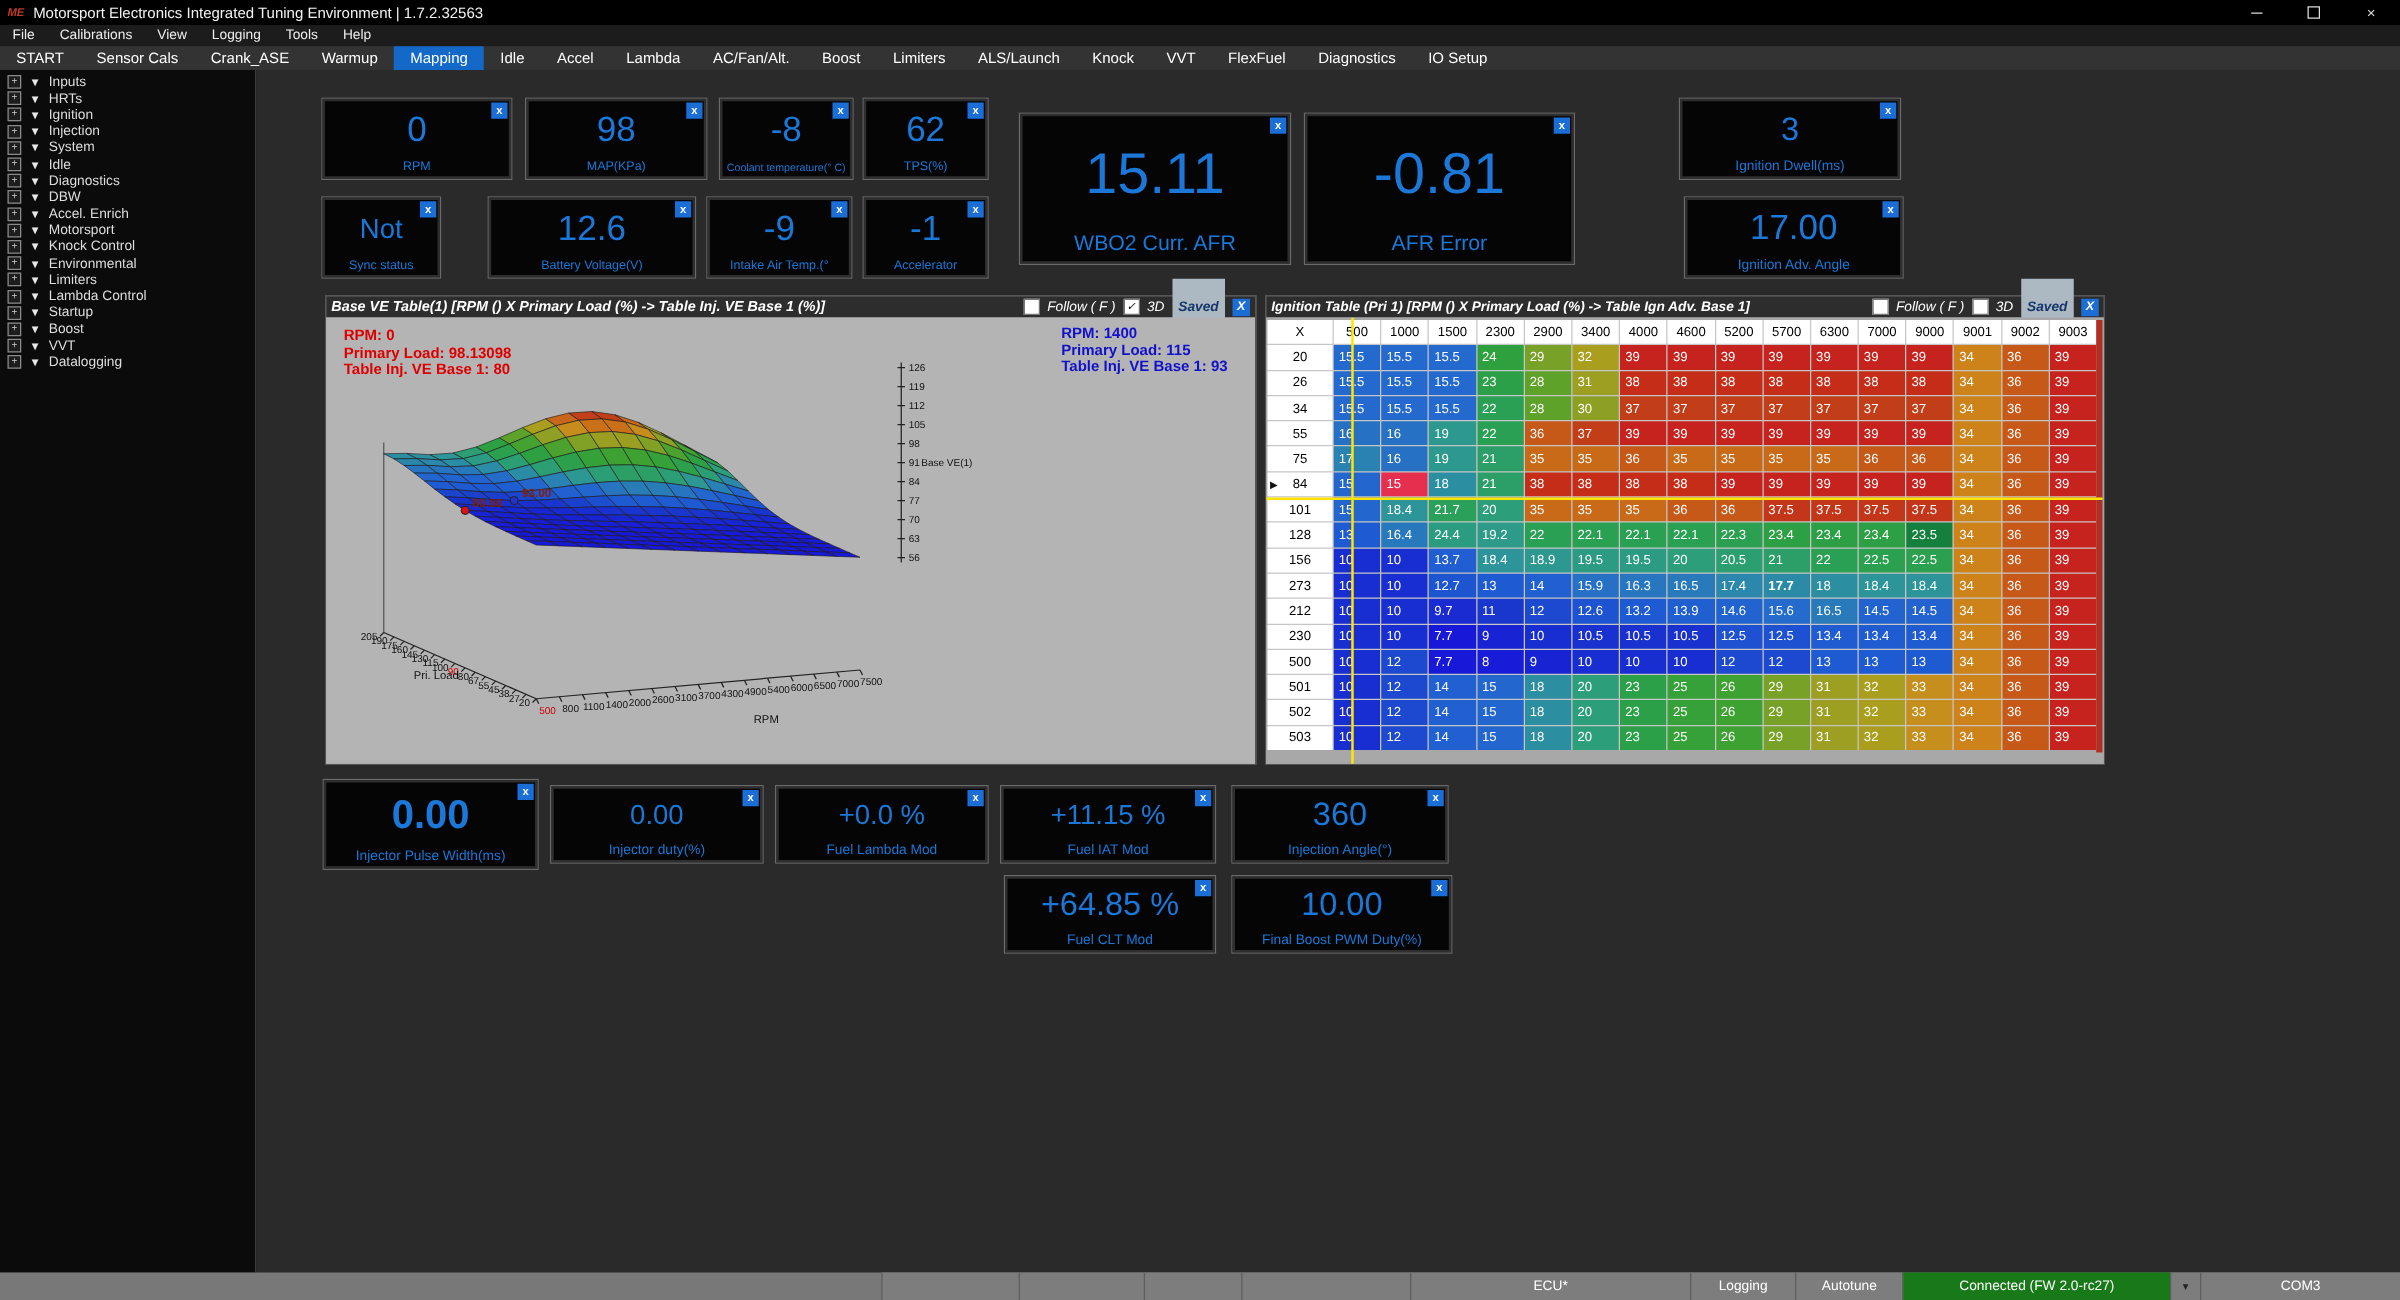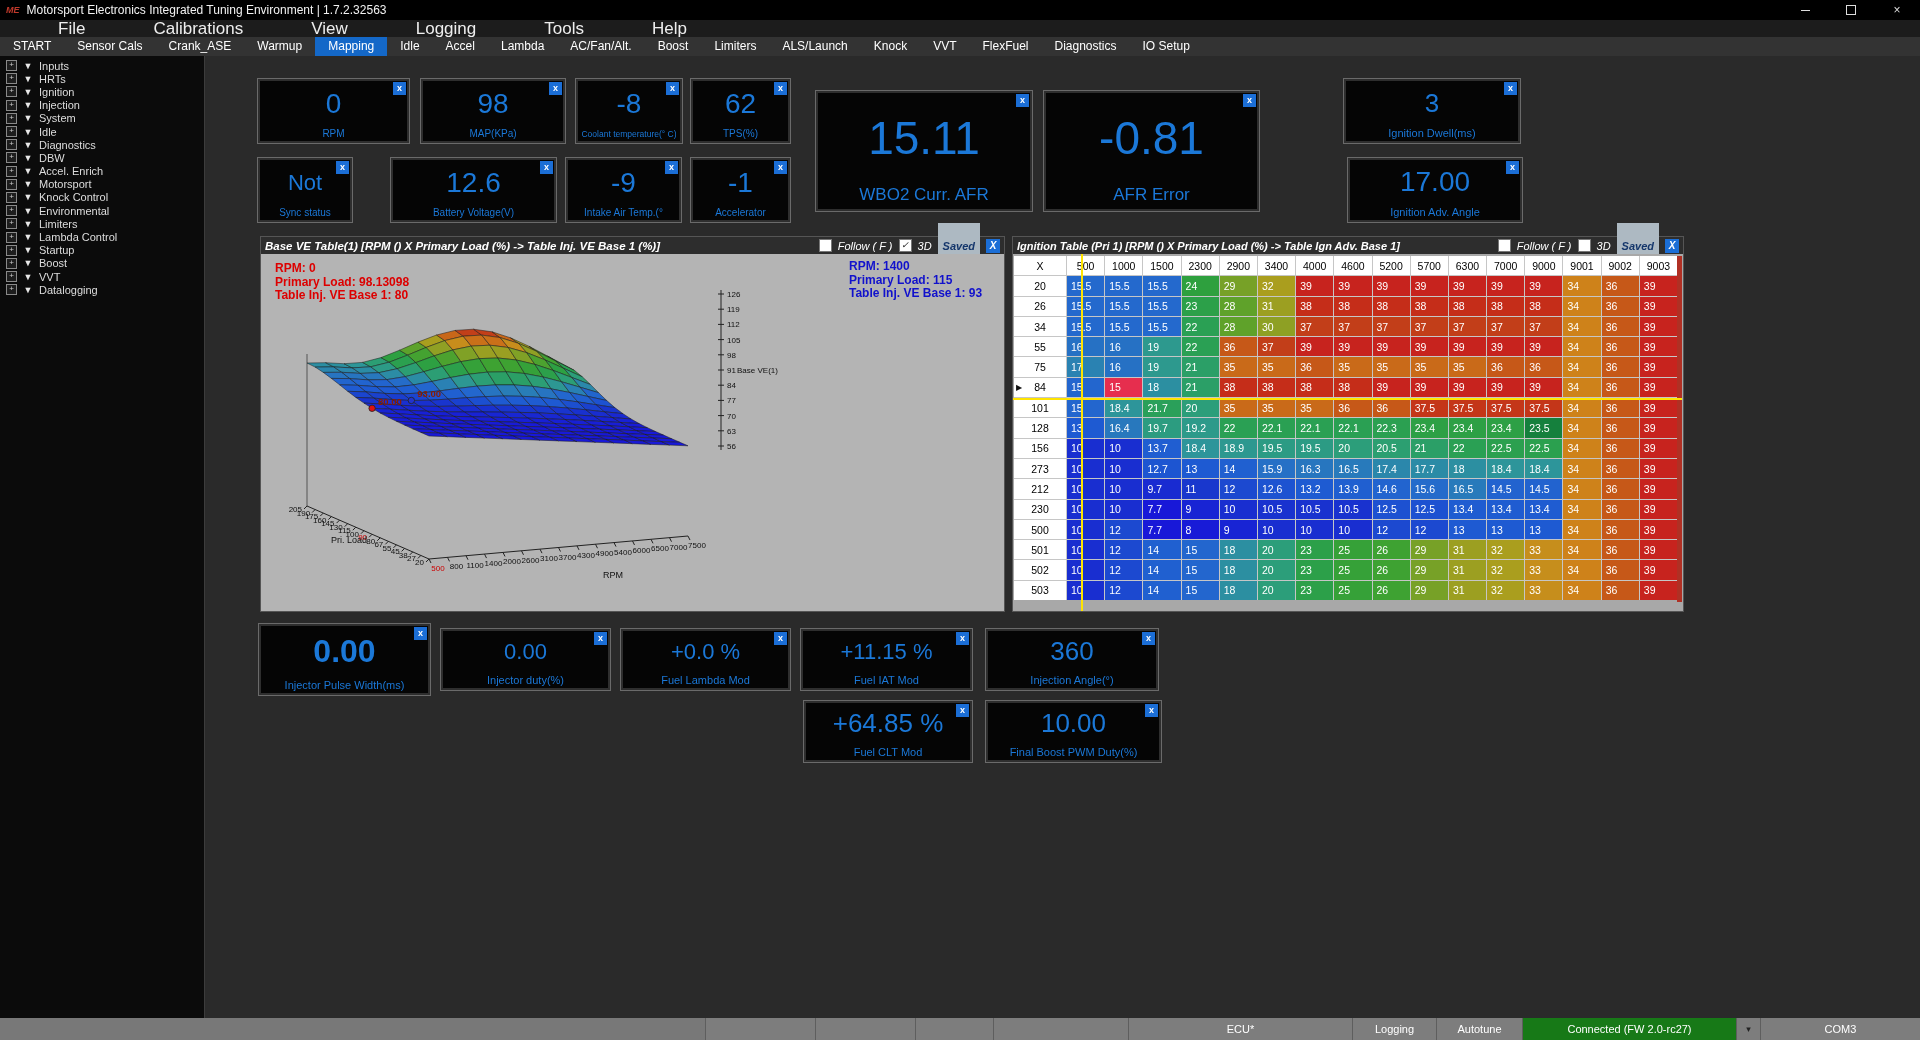--- a/index.html
+++ b/index.html
@@ -7,21 +7,21 @@
        font-family:"Liberation Sans",sans-serif;-webkit-font-smoothing:antialiased;}
   
   .titlebar{position:absolute;left:0;top:0;width:1920px;height:20px;background:#000;color:#fff;display:flex;align-items:center;}
   .logo{font-size:9px;font-weight:bold;font-style:italic;color:#c0392b;margin:0 7px 0 6px;}
   .title{font-size:12px;color:#f2f2f2;}
   .win-controls{position:absolute;right:0;top:0;height:20px;display:flex;}
   .win-btn{width:46px;height:20px;display:flex;align-items:center;justify-content:center;color:#ddd;font-size:12px;}
   .min-bar{display:inline-block;width:9px;height:1px;background:#ddd;}
   .max-box{display:inline-block;width:8px;height:8px;border:1px solid #ddd;}
   .menubar{position:absolute;left:0;top:20px;width:1920px;height:17px;background:#1c1c1c;display:flex;align-items:center;}
-  .menu-item{font-size:17px;color:#eee;padding:0 10px;line-height:17px;margin-left:48px;}
+  .menu-item{font-size:11px;color:#eee;padding:0 10px;line-height:17px;}
   .tabbar{position:absolute;left:0;top:37px;width:1920px;height:19px;background:#333;display:flex;align-items:center;}
   .tab{font-size:12px;color:#fff;padding:0 13px;line-height:19px;}
   .tab.active{background:#1468c8;}
   
   .sidebar{position:absolute;left:0;top:56px;width:205px;height:962px;background:#0b0b0b;border-right:1px solid #3c3c3c;padding-top:3px;box-sizing:border-box;}
   .tree-item{display:flex;align-items:center;height:13.2px;font-size:11px;color:#ddd;padding-left:6px;gap:6px;}
   .expander{width:9px;height:9px;border:1px solid #8a8a8a;background:#1d1d1d;color:#ccc;font-size:8px;line-height:7px;text-align:center;flex:none;}
   .tree-arrow{color:#e8e8e8;font-size:9px;width:10px;text-align:center;flex:none;}
   
   .gauge{position:absolute;background:#050505;border:1px solid #6a6a6a;box-shadow:inset 0 0 0 2px #2e2e2e;
@@ -797,21 +797,21 @@
           <div class="icell" style="background: rgb(196, 54, 25);">37.5</div>
           <div class="icell" style="background: rgb(196, 54, 25);">37.5</div>
           <div class="icell" style="background: rgb(196, 54, 25);">37.5</div>
           <div class="icell" style="background: rgb(196, 54, 25);">37.5</div>
           <div class="icell" style="background: rgb(206, 130, 26);">34</div>
           <div class="icell" style="background: rgb(198, 88, 24);">36</div>
           <div class="icell" style="background: rgb(199, 35, 30);">39</div>
           <div class="icell ilabel">128</div>
           <div class="icell" style="background: rgb(30, 90, 210);">13</div>
           <div class="icell" style="background: rgb(40, 120, 189);">16.4</div>
-          <div class="icell" style="background: rgb(44, 156, 128);">19.7</div>
+          <div class="icell" style="background: rgb(44, 156, 128);">24.4</div>
           <div class="icell" style="background: rgb(45, 154, 138);">19.2</div>
           <div class="icell" style="background: rgb(42, 160, 84);">22</div>
           <div class="icell" style="background: rgb(42, 160, 83);">22.1</div>
           <div class="icell" style="background: rgb(42, 160, 83);">22.1</div>
           <div class="icell" style="background: rgb(42, 160, 83);">22.1</div>
           <div class="icell" style="background: rgb(43, 160, 81);">22.3</div>
           <div class="icell" style="background: rgb(45, 160, 69);">23.4</div>
           <div class="icell" style="background: rgb(45, 160, 69);">23.4</div>
           <div class="icell" style="background: rgb(45, 160, 69);">23.4</div>
           <div class="icell" style="background: #15803d;">23.5</div>
@@ -838,21 +838,21 @@
           <div class="icell ilabel">273</div>
           <div class="icell" style="background: rgb(25, 46, 208);">10</div>
           <div class="icell" style="background: rgb(25, 46, 208);">10</div>
           <div class="icell" style="background: rgb(29, 85, 209);">12.7</div>
           <div class="icell" style="background: rgb(30, 90, 210);">13</div>
           <div class="icell" style="background: rgb(32, 96, 208);">14</div>
           <div class="icell" style="background: rgb(38, 112, 198);">15.9</div>
           <div class="icell" style="background: rgb(39, 118, 191);">16.3</div>
           <div class="icell" style="background: rgb(40, 122, 187);">16.5</div>
           <div class="icell" style="background: rgb(43, 135, 171);">17.4</div>
-          <div class="icell" style="background: rgb(43, 139, 166);">17.7</div>
+          <div class="icell" style="background: rgb(43, 139, 166); font-weight: bold;">17.7</div>
           <div class="icell" style="background: rgb(44, 143, 161);">18</div>
           <div class="icell" style="background: rgb(45, 149, 154);">18.4</div>
           <div class="icell" style="background: rgb(45, 149, 154);">18.4</div>
           <div class="icell" style="background: rgb(206, 130, 26);">34</div>
           <div class="icell" style="background: rgb(198, 88, 24);">36</div>
           <div class="icell" style="background: rgb(199, 35, 30);">39</div>
           <div class="icell ilabel">212</div>
           <div class="icell" style="background: rgb(25, 46, 208);">10</div>
           <div class="icell" style="background: rgb(25, 46, 208);">10</div>
           <div class="icell" style="background: rgb(25, 43, 209);">9.7</div>

